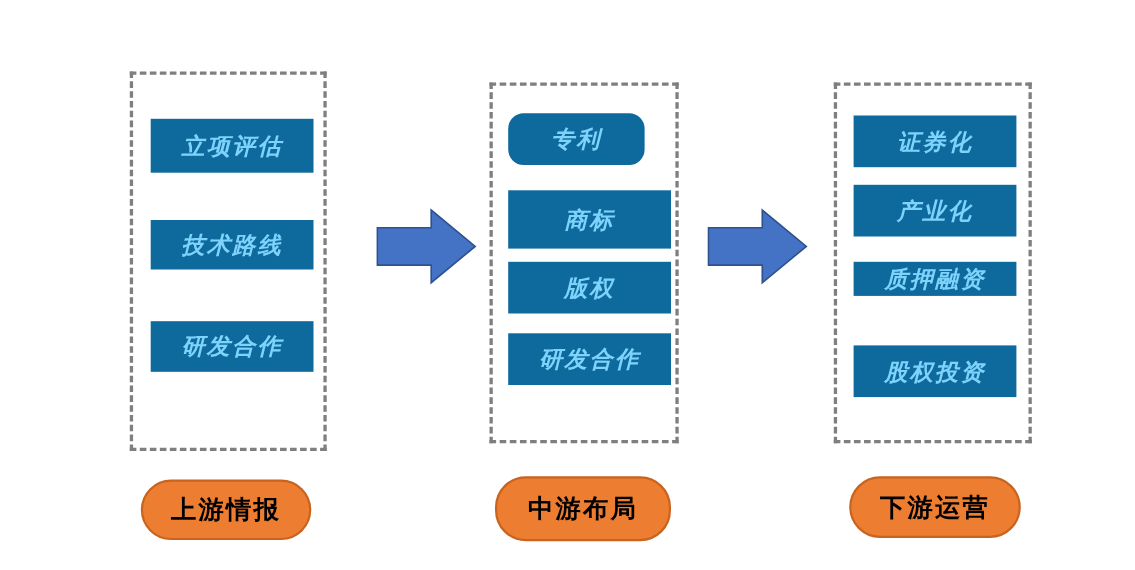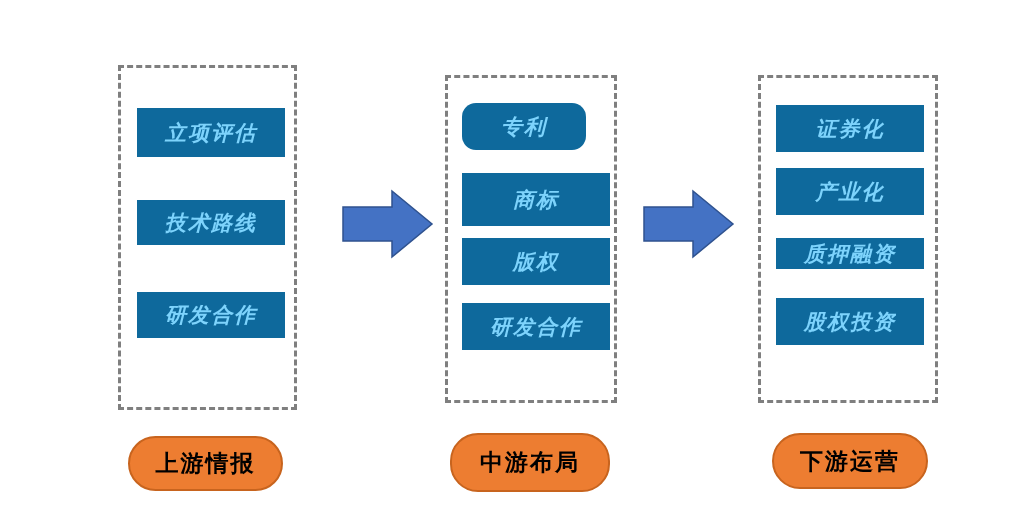--- a/index.html
+++ b/index.html
@@ -64,20 +64,20 @@
   </div>
 
   <svg class="arrow" style="left:643px;top:189px;" width="92" height="70" viewBox="0 0 92 70">
     <polygon points="1,18 50,18 50,2 90,35 50,68 50,52 1,52"></polygon>
   </svg>
 
   <div class="col" style="left:758px;top:75px;width:180px;height:328px;">
     <div class="box" style="left:15px;top:27px;width:148px;height:47px;">证券化</div>
     <div class="box" style="left:15px;top:90px;width:148px;height:47px;">产业化</div>
     <div class="box" style="left:15px;top:160px;width:148px;height:31px;">质押融资</div>
-    <div class="box" style="left:15px;top:220px;width:148px;height:47px;">股权投资</div>
+    <div class="box" style="left:15px;top:236px;width:148px;height:47px;">股权投资</div>
   </div>
 
   <div class="pill" style="left:128px;top:436px;width:155px;height:55px;">上游情报</div>
   <div class="pill" style="left:450px;top:433px;width:160px;height:59px;">中游布局</div>
   <div class="pill" style="left:772px;top:433px;width:156px;height:56px;">下游运营</div>
 
 </div>
 
 </body></html>

